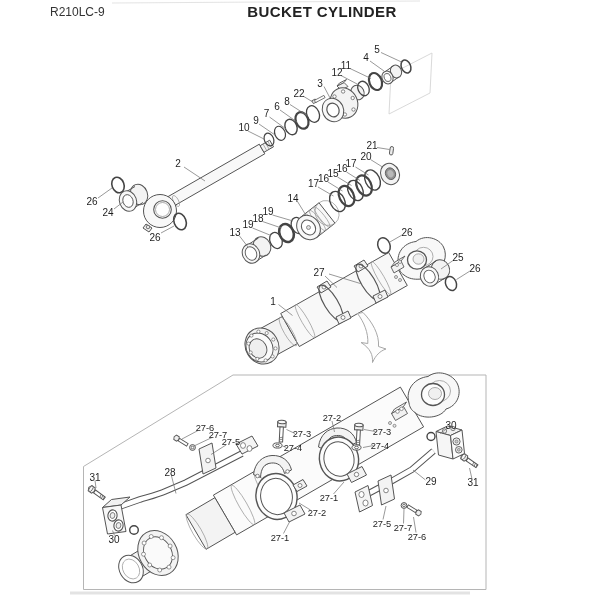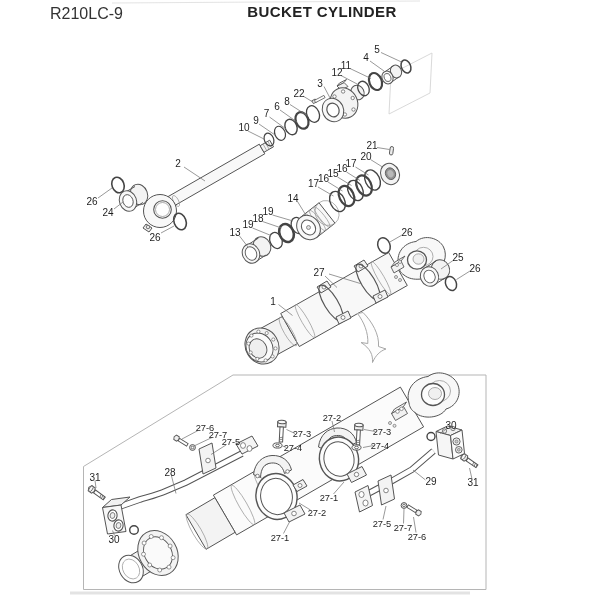--- a/index.html
+++ b/index.html
@@ -1,18 +1,18 @@
 <!DOCTYPE html>
 <html><head>
 <meta charset="utf-8">
 <style>
   html,body{margin:0;padding:0;background:#fff;}
   #page{position:relative;width:600px;height:600px;background:#ffffff;overflow:hidden;
         font-family:"Liberation Sans",sans-serif;color:#1e1e1e;}
-  .model{position:absolute;left:50px;top:5px;font-size:16px;color:#333;}
+  .model{position:absolute;left:50px;top:5px;font-size:12px;color:#333;}
   .title{position:absolute;left:0;right:0;top:3px;text-align:center;font-weight:bold;
          font-size:15px;letter-spacing:.4px;color:#222;padding-left:44px;}
   svg{position:absolute;left:0;top:0;}
   .ln{stroke:#555;stroke-width:1;fill:none;}
   .fill1{fill:#f8f8f8;stroke:#555;stroke-width:1;}
   .fill2{fill:#f3f3f3;stroke:#555;stroke-width:1;}
   .oring{fill:none;stroke:#444;}
   .leader{stroke:#777;stroke-width:.75;}
   .lbl{font-family:"Liberation Sans",sans-serif;font-size:10px;fill:#1e1e1e;}
   .lbl2{font-family:"Liberation Sans",sans-serif;font-size:9.3px;fill:#1e1e1e;}

